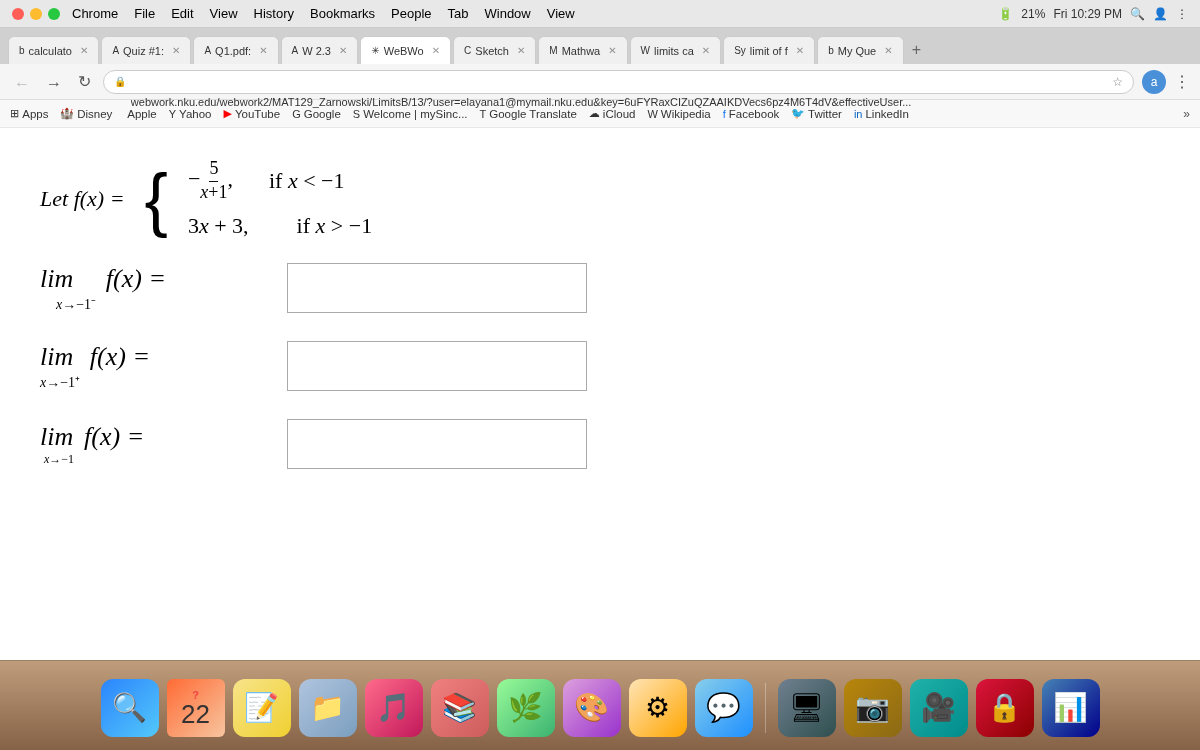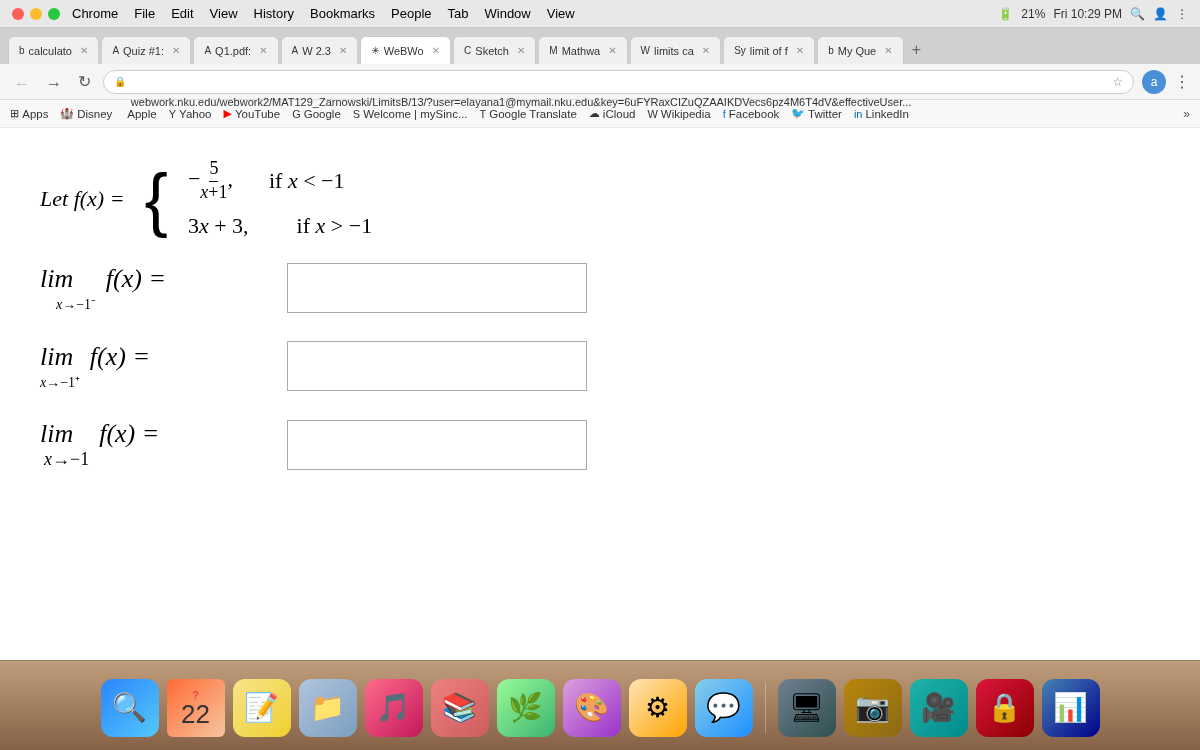--- a/index.html
+++ b/index.html
@@ -447,21 +447,21 @@
       </div>
     </div>
     <input type="text" class="answer-box" style="">
   </div>
 
   <div class="limit-row">
     <div class="limit-expr">
       <div style="display:flex; align-items:baseline; gap:0;">
         <div style="display:flex; flex-direction:column; align-items:flex-start;">
           <span style="font-family: 'Times New Roman', serif; font-size: 26px; font-style: italic;">lim</span>
-          <span style="font-family: 'Times New Roman', serif; font-size: 18px; margin-left: 4px;"><em>x</em>→−1</span>
+          <span style="font-family: 'Times New Roman', serif; font-size: 12px; margin-left: 4px;"><em>x</em>→−1</span>
         </div>
         <span style="font-family: 'Times New Roman', serif; font-size: 26px; font-style: italic; margin-left: 10px;"> <em>f</em>(<em>x</em>) =</span>
       </div>
     </div>
     <input type="text" class="answer-box" style="">
   </div>
 
 </div>
 
 <div class="dock">

